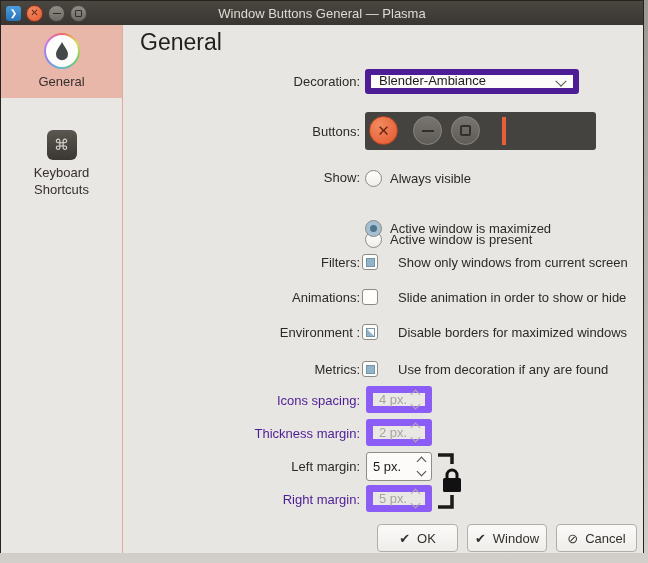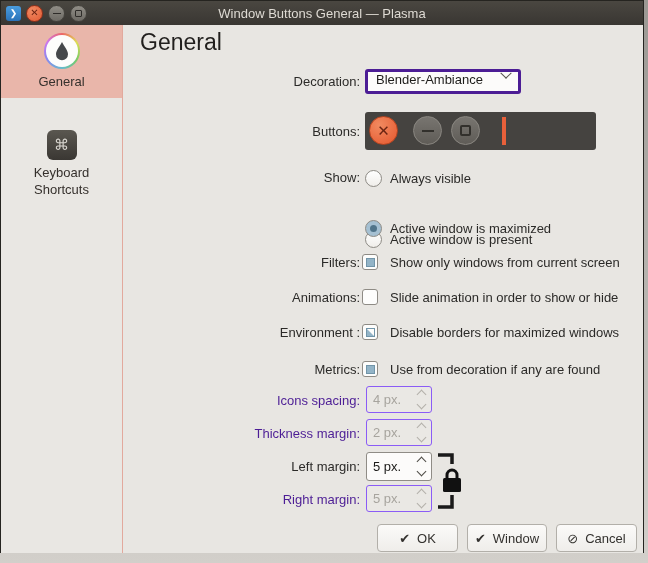--- a/index.html
+++ b/index.html
@@ -36,22 +36,22 @@
       color:#d8d5cf; font-size:15px; display:flex; align-items:center; justify-content:center; margin-top:14px; }
   .side-item.second { margin-top:10px; }
 
   .content { position:relative; flex:1; background:#e8e6e2; }
   .page-h1 { position:absolute; left:17px; top:4px; font-size:23px; font-weight:500; color:#211f1d; }
 
   .flabel { position:absolute; left:0; width:237px; text-align:right; font-size:13px; color:#2b2a28; }
   .flabel.dis { color:#4c1d95; }
 
   
-  .combo { position:absolute; left:242px; top:44px; width:156px; height:25px; background:#fcfbfa;
-           border:3px solid #4c1d95; border-radius:3px; display:flex; align-items:flex-start;
+  .combo { position:absolute; left:242px; top:44px; width:214px; height:25px; background:#fcfbfa;
+           border:6px solid #4c1d95; border-radius:3px; display:flex; align-items:flex-end;
            padding:0 8px; font-size:13px; color:#1d1c1a; cursor:pointer; }
   .combo .chev { margin-left:auto; width:8px; height:8px; border-right:1.5px solid #55524d;
                  border-bottom:1.5px solid #55524d; transform:rotate(45deg) translate(-2px,-2px); }
 
   
   .prevbar { position:absolute; left:242px; top:87px; width:231px; height:38px;
              background:#454340; border-radius:3px; }
   .pbtn { position:absolute; top:4px; width:29px; height:29px; border-radius:50%;
           display:flex; align-items:center; justify-content:center; cursor:pointer; }
   .pbtn.close { left:4px; background:radial-gradient(circle at 35% 30%, #f18a60, #e4572e); border:1px solid #b8441f; }
@@ -65,30 +65,30 @@
   
   .radio-row { position:absolute; left:242px; height:20px; display:flex; align-items:center; gap:8px; }
   .radio { width:17px; height:17px; border-radius:50%; border:1px solid #8e8b85;
            background:linear-gradient(#ffffff,#f0eeea); cursor:pointer; position:relative; }
   .radio.sel { background:#a5c0d2; }
   .radio.sel::after { content:""; position:absolute; left:4px; top:4px; width:7px; height:7px;
            border-radius:50%; background:#50748a; }
   .opt-text { font-size:13px; color:#2b2a28; }
 
   
-  .chk-row { position:absolute; left:239px; height:18px; display:flex; align-items:center; gap:12px; }
+  .chk-row { position:absolute; left:239px; height:18px; display:flex; align-items:center; gap:20px; }
   .chk { width:16px; height:16px; border-radius:3px; border:1px solid #8e8b85; background:#fdfdfc;
          display:flex; align-items:center; justify-content:center; cursor:pointer; }
   .chk .fill { width:9px; height:9px; border:1px solid #7195a9; }
   .chk.checked .fill { background:#93b4c7; }
   .chk.partial .fill { background:linear-gradient(to top right, #93b4c7 49%, #fdfdfc 51%); }
 
   
   .spin { position:absolute; left:243px; width:66px; height:27px; border-radius:3px;
-          border:1px solid #8b5cf6; background:#eae8e4; display:flex; align-items:center;
+          border:7px solid #8b5cf6; background:#eae8e4; display:flex; align-items:center;
           padding:0 6px; font-size:13px; color:#a7a49e; }
   .spin.en { border:1px solid #8f8c86; background:#fcfbfa; color:#1c1b19; height:29px; }
   .spin .arrows { margin-left:auto; display:flex; flex-direction:column; gap:3px; }
   .spin .up, .spin .dn { width:7px; height:7px; border-right:1.5px solid #b3b0aa; border-bottom:1.5px solid #b3b0aa; }
   .spin.en .up, .spin.en .dn { border-color:#4d4a45; }
   .spin .up { transform:rotate(-135deg); } .spin .dn { transform:rotate(45deg); }
 
   .lock-svg { position:absolute; left:313px; top:426px; }
 
   

